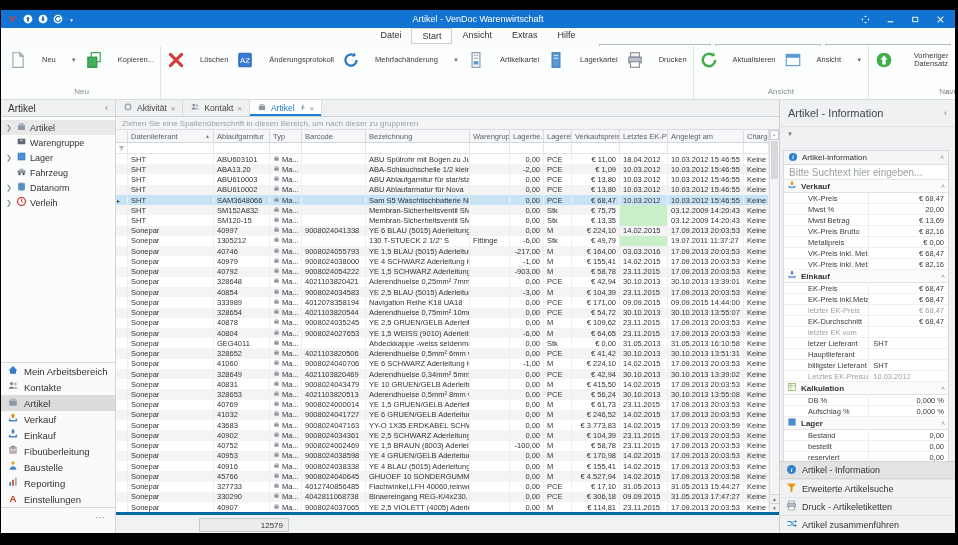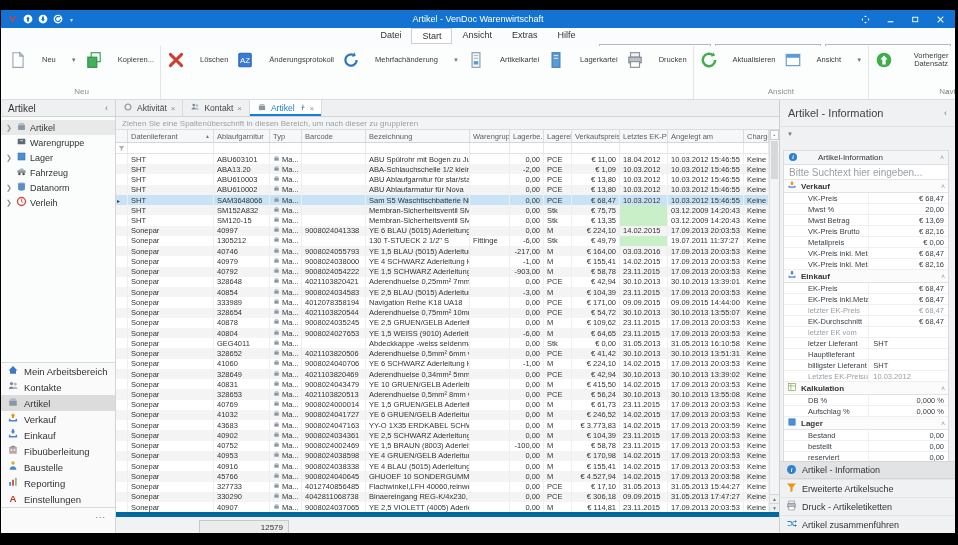--- a/index.html
+++ b/index.html
@@ -76,30 +76,30 @@
   .grow .mark { color:#444; font-size:6px; padding:0 1px; }
   .typico { display:inline-block; margin-right:2px; }
   .c0{flex:0 0 12px;} .c1{flex:0 0 86px;} .c2{flex:0 0 56px;} .c3{flex:0 0 32px;} .c4{flex:0 0 64px;}
   .c5{flex:0 0 104px;} .c6{flex:0 0 40px;} .c7{flex:0 0 34px;} .c8{flex:0 0 28px;} .c9{flex:0 0 48px;}
   .c10{flex:0 0 48px;} .c11{flex:0 0 76px;} .c12{flex:1 1 auto;}
   .vscroll { position:absolute; top:13px; right:0; bottom:21px; width:10px; background:#f3f4f5; border-left:1px solid #dcdee1; display:flex; flex-direction:column; align-items:stretch; }
   .vs-top { height:10px; border:1px solid #c9ccd0; background:#fbfbfc; font-size:5px; color:#777; display:flex; align-items:center; justify-content:center; }
   .vs-thumb { height:38px; background:#d6d8da; margin:1px; }
   .vs-sp { flex:1; }
   .vs-b { height:9px; border-top:1px solid #d3d6d9; font-size:5px; color:#777; display:flex; align-items:center; justify-content:center; background:#eef0f1; }
-  .gfooter { position:absolute; bottom:0; height:21px; left:0; right:0; background:#f1f2f3; border-top:5px solid #0369a1; }
+  .gfooter { position:absolute; bottom:0; height:21px; left:0; right:0; background:#f1f2f3; border-top:3px solid #0369a1; }
   .countbox { position:absolute; left:83px; top:3px; width:90px; height:14px; background:#ebecec; border:1px solid #c6c9cc; font-size:8px; color:#333; display:flex; align-items:center; justify-content:flex-end; padding-right:5px; }
 
   
   .rightpanel { position:absolute; left:778px; top:90px; right:0; bottom:0; background:#f0f1f2; border-left:1px solid #cfcfcf; }
   .rp-title { height:26px; display:flex; align-items:center; padding:0 8px; font-size:11px; color:#3f4449; }
   .rp-title .col { margin-left:auto; color:#777; font-size:9px; }
   .rp-tool { height:14px; border-top:1px solid #e0e2e4; display:flex; align-items:center; padding-left:7px; color:#777; font-size:6px; }
   .rp-content { position:absolute; top:50px; left:3px; right:6px; height:315px; background:#fff; border:1px solid #d9dbde; overflow:hidden; }
-  .rp-sect { height:14px; background:#f4f5f6; border-bottom:1px solid #dddfe2; display:flex; align-items:center; gap:20px; padding:0 4px; font-size:8px; color:#333; }
+  .rp-sect { height:14px; background:#f4f5f6; border-bottom:1px solid #dddfe2; display:flex; align-items:center; gap:4px; padding:0 4px; font-size:8px; color:#333; }
   .rp-sect .ch { margin-left:auto; color:#999; font-size:7px; }
   .rp-search { height:15px; border-bottom:1px solid #e4e6e8; display:flex; align-items:center; padding:0 5px; font-size:10px; color:#9aa0a5; }
   .rp-ghdr { height:13px; display:flex; align-items:center; gap:4px; padding:0 3px; font-size:8px; font-weight:bold; color:#333; border-bottom:1px solid #e0e2e4; background:#fbfbfc; }
   .rp-ghdr .ch { margin-left:auto; color:#999; font-size:7px; font-weight:normal; }
   .rp-row { height:11px; display:flex; align-items:stretch; border-bottom:1px solid #eef0f1; font-size:7.5px; color:#3c4146; }
   .rp-row .lb { flex:0 0 52%; padding-left:24px; border-right:1px solid #eef0f1; display:flex; align-items:center; overflow:hidden; white-space:nowrap; }
   .rp-row .vl { flex:1; display:flex; align-items:center; justify-content:flex-end; padding:0 4px; overflow:hidden; white-space:nowrap; }
   .rp-row .vl.left { justify-content:flex-start; }
   .rp-row.muted { color:#9aa0a5; }
   .rp-nav { position:absolute; left:0; right:0; bottom:0; }

